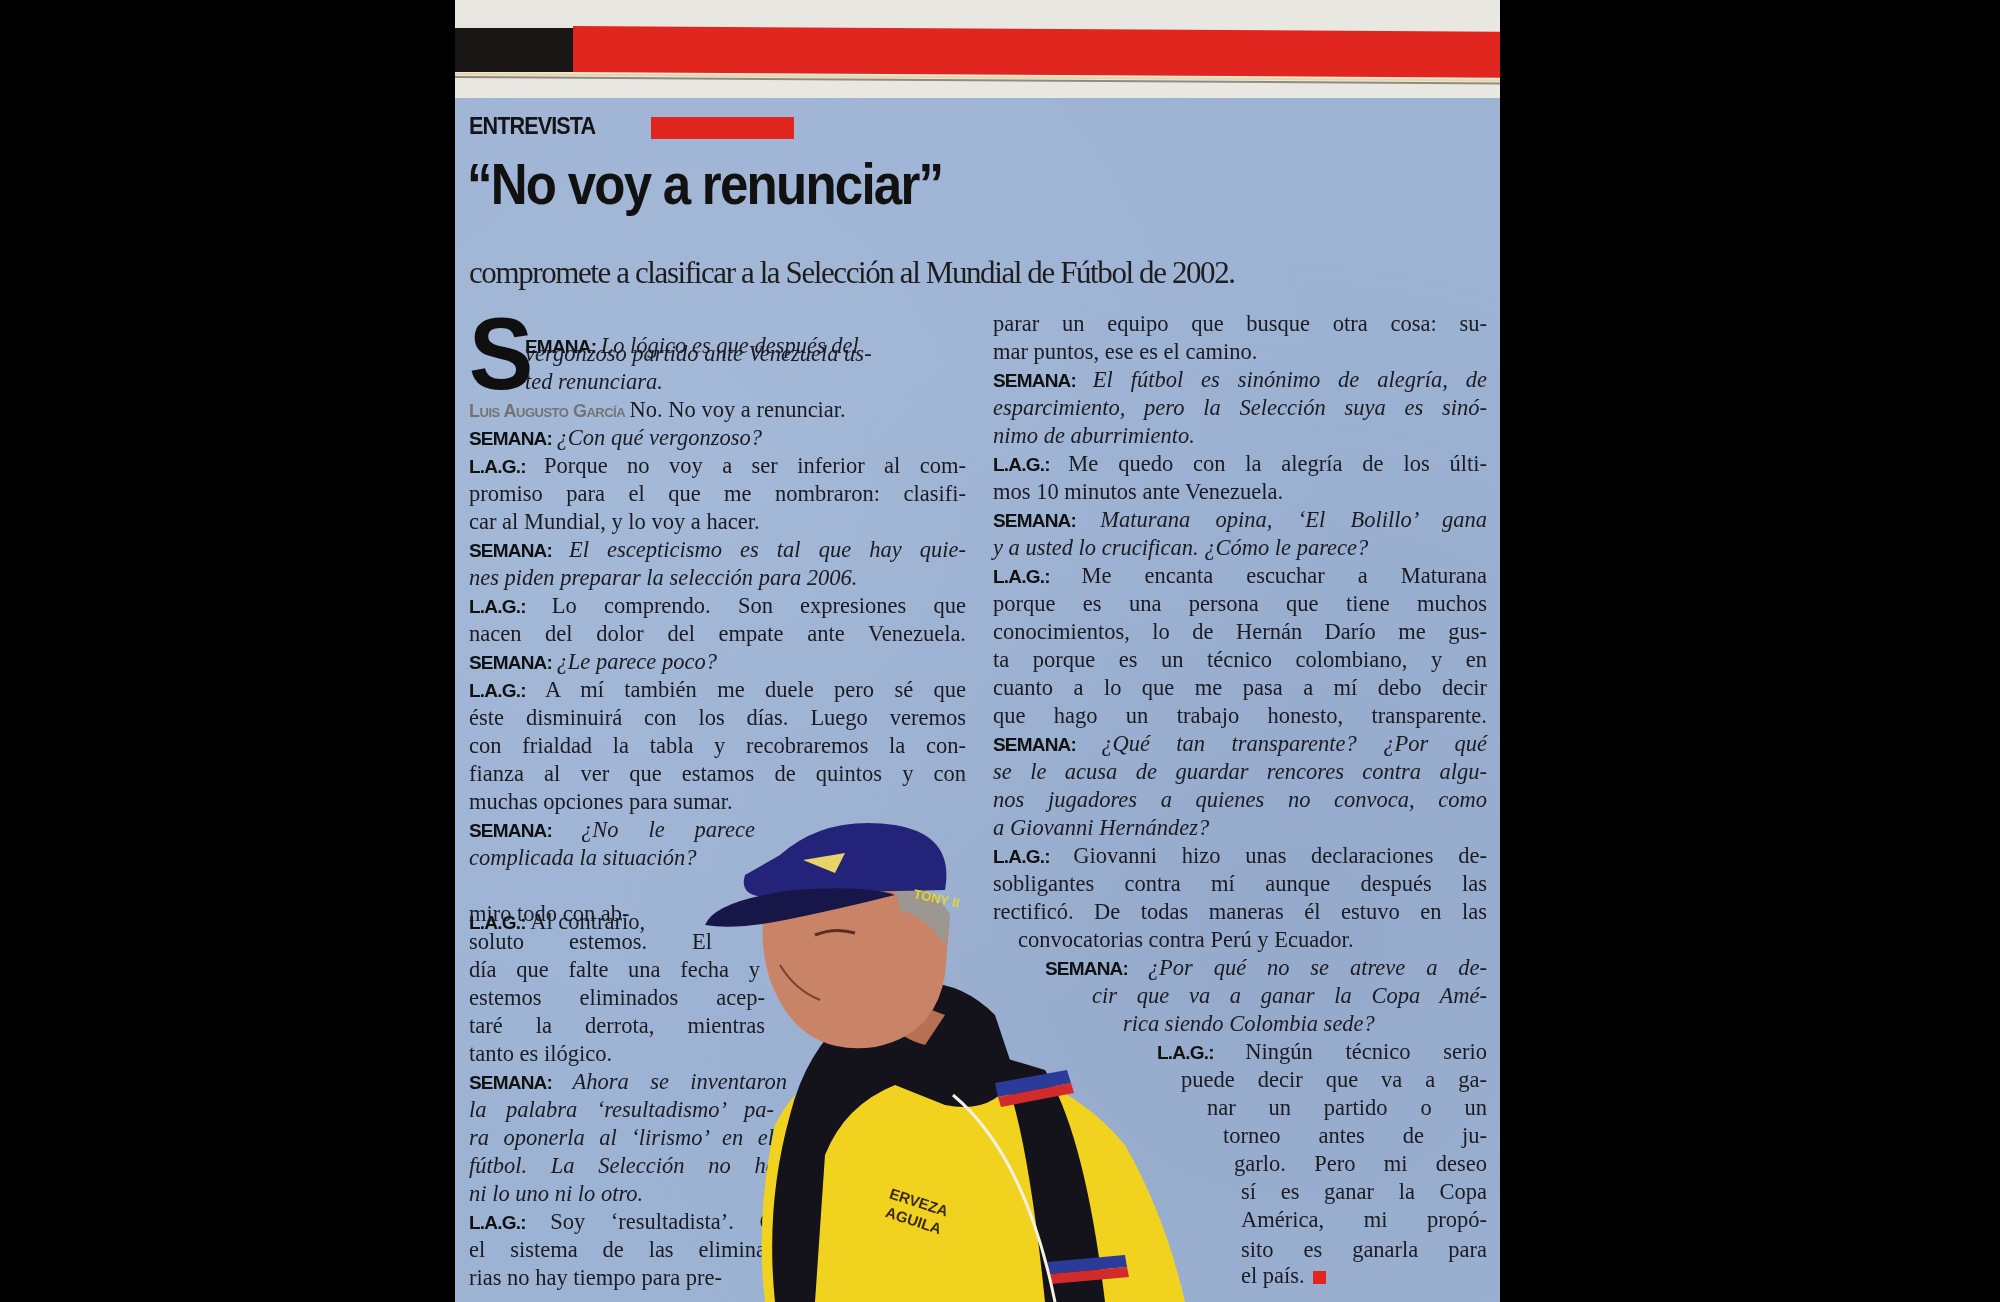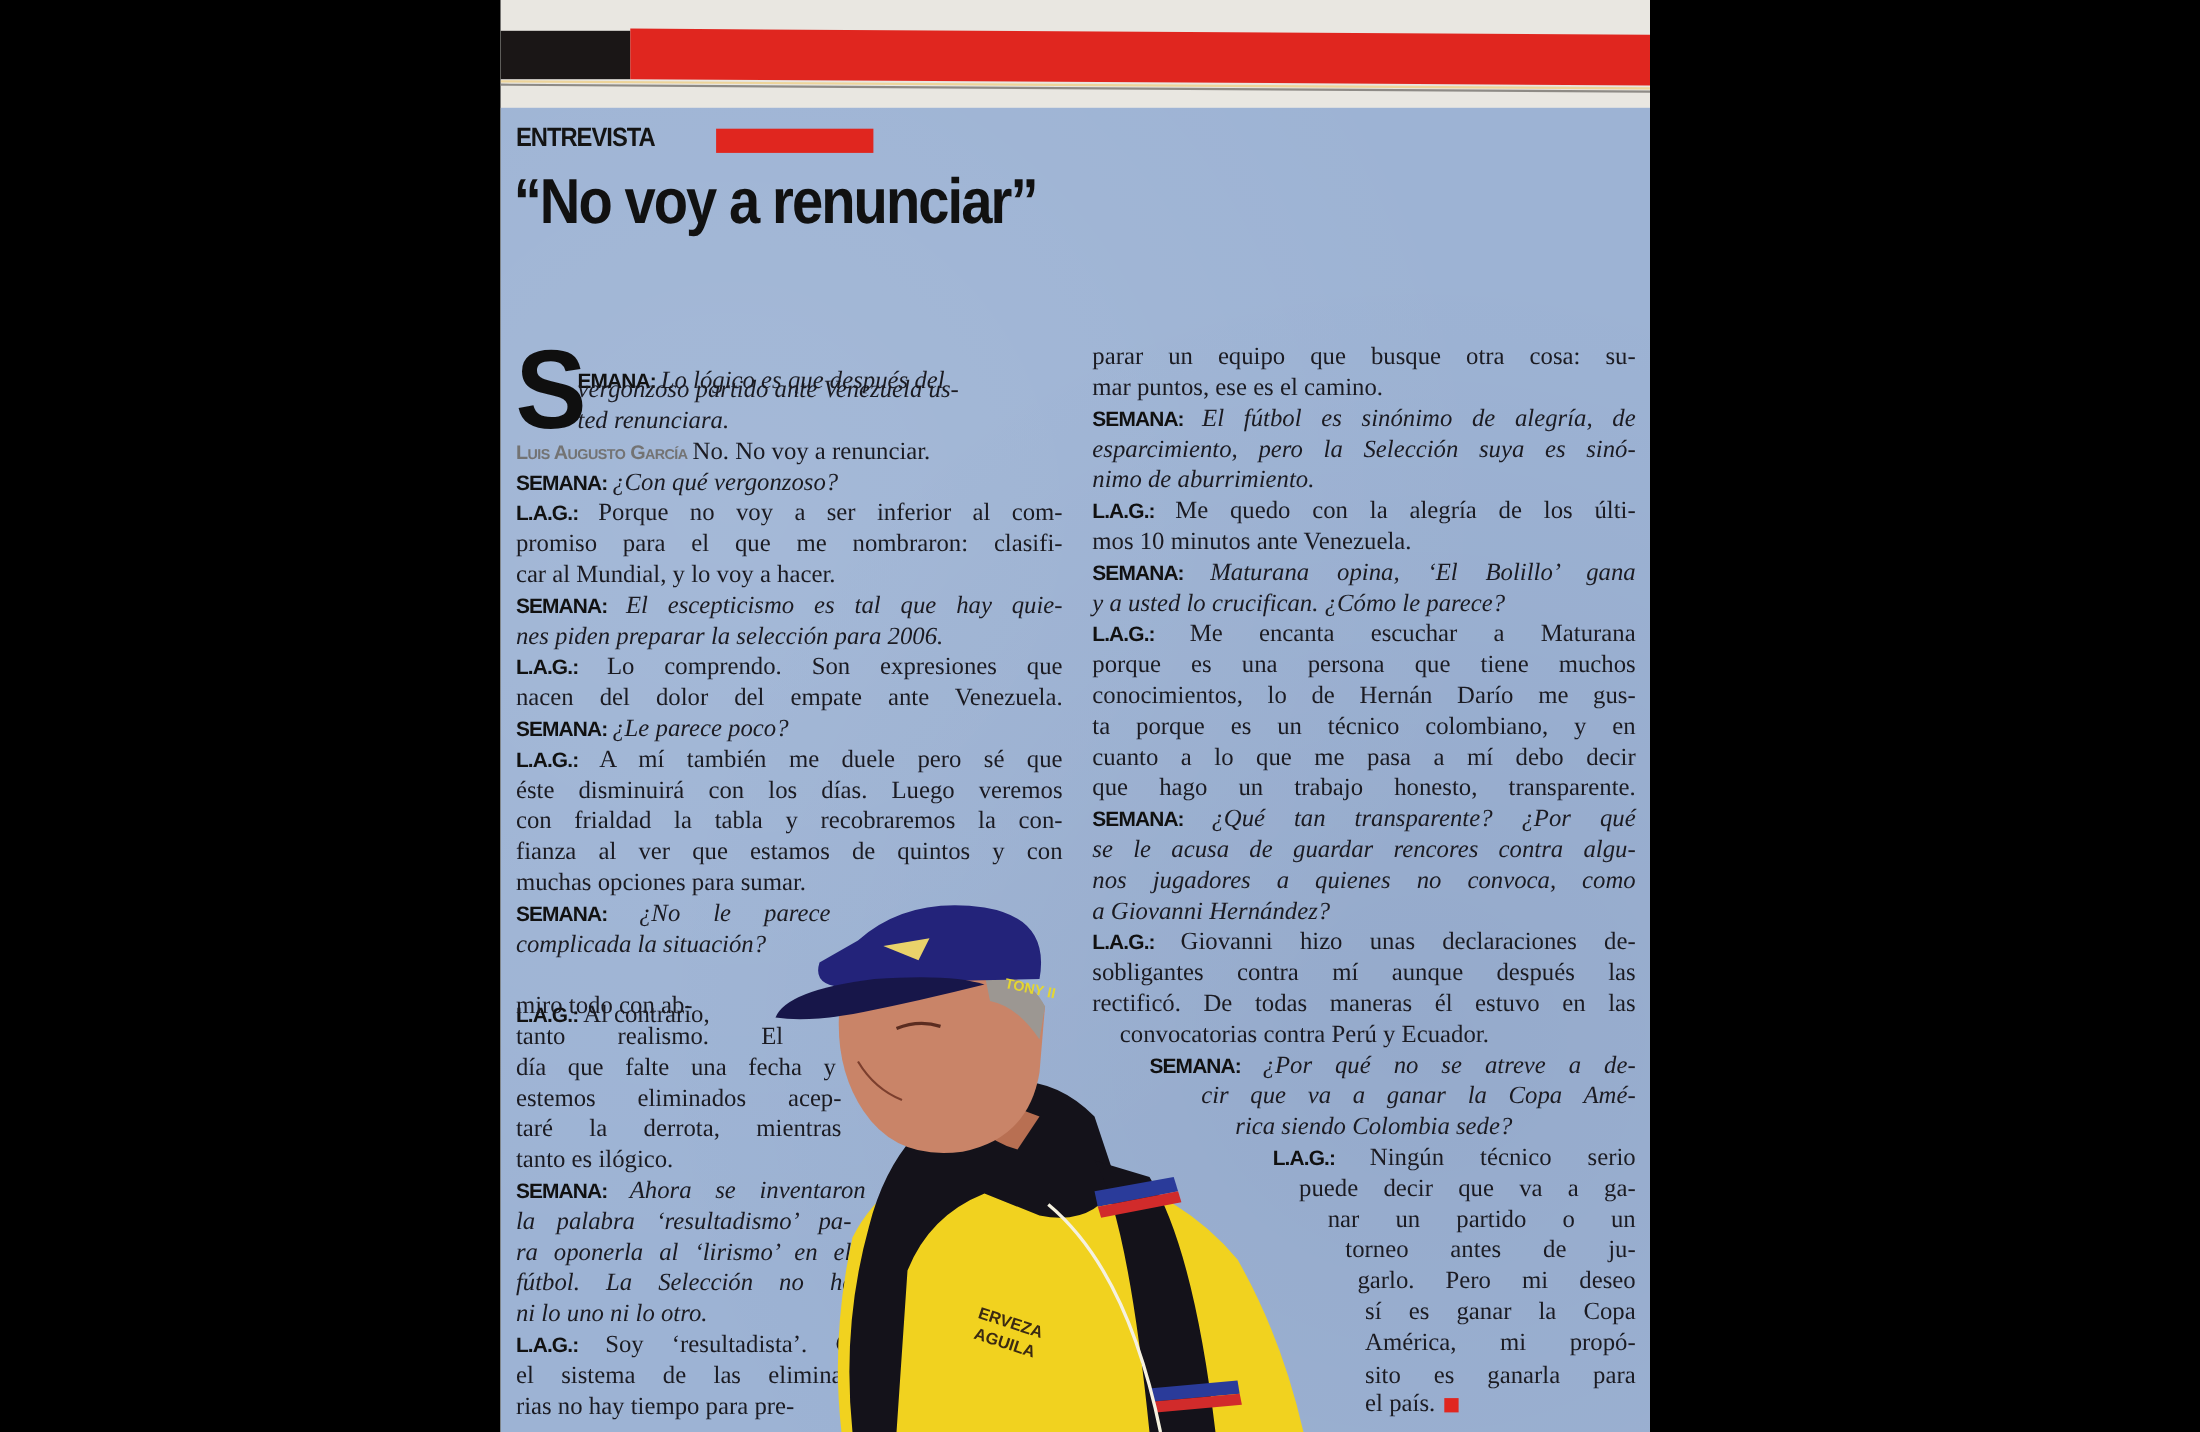--- a/index.html
+++ b/index.html
@@ -37,20 +37,21 @@
   <div class="band-red"></div>
   <div class="band-line2"></div>
   <div class="band-line"></div>
 
   <div class="blue"></div>
 
   <div class="kicker">ENTREVISTA</div>
   <div class="kicker-bar"></div>
 
   <div class="headline">“No voy a renunciar”</div>
+  <div class="deck" style="top:255px">compromete a clasificar a la Selección al Mundial de Fútbol de 2002.</div>
 
   <div class="dropcap">S</div>
 
   <div id="col1">
       <div class="ln j" style="left: 70px; top: 300px; width: 330px; margin-top: 32px;"><span class="sp">EMANA: </span><span class="it">Lo lógico es que después del</span></div>
       <div class="ln j" style="left: 70px; top: 340px; width: 330px;"><span class="it">vergonzoso partido ante Venezuela us-</span></div>
       <div class="ln" style="left: 70px; top: 368px;"><span class="it">ted renunciara.</span></div>
       <div class="ln" style="left: 14px; top: 396px;"><span class="sc">Luis Augusto García </span><span class="">No. No voy a renunciar.</span></div>
       <div class="ln" style="left: 14px; top: 424px;"><span class="sp">SEMANA: </span><span class="it">¿Con qué vergonzoso?</span></div>
       <div class="ln j" style="left: 14px; top: 452px; width: 497px;"><span class="sp">L.A.G.: </span><span class="">Porque no voy a ser inferior al com-</span></div>
@@ -63,21 +64,21 @@
       <div class="ln" style="left: 14px; top: 648px;"><span class="sp">SEMANA: </span><span class="it">¿Le parece poco?</span></div>
       <div class="ln j" style="left: 14px; top: 676px; width: 497px;"><span class="sp">L.A.G.: </span><span class="">A mí también me duele pero sé que</span></div>
       <div class="ln j" style="left: 14px; top: 704px; width: 497px;"><span class="">éste disminuirá con los días. Luego veremos</span></div>
       <div class="ln j" style="left: 14px; top: 732px; width: 497px;"><span class="">con frialdad la tabla y recobraremos la con-</span></div>
       <div class="ln j" style="left: 14px; top: 760px; width: 497px;"><span class="">fianza al ver que estamos de quintos y con</span></div>
       <div class="ln" style="left: 14px; top: 788px;"><span class="">muchas opciones para sumar.</span></div>
       <div class="ln j" style="left: 14px; top: 816px; width: 286px;"><span class="sp">SEMANA: </span><span class="it">¿No le parece</span></div>
       <div class="ln" style="left: 14px; top: 844px;"><span class="it">complicada la situación?</span></div>
       <div class="ln" style="left: 14px; top: 872px; margin-top: 36px;"><span class="sp">L.A.G.: </span><span class="">Al contrario,</span></div>
       <div class="ln" style="left: 14px; top: 900px;"><span class="">miro todo con ab-</span></div>
-      <div class="ln j" style="left: 14px; top: 928px; width: 243px;"><span class="">tanto realismo. El</span></div>
+      <div class="ln j" style="left: 14px; top: 928px; width: 243px;"><span class="">soluto estemos. El</span></div>
       <div class="ln j" style="left: 14px; top: 956px; width: 291px;"><span class="">día que falte una fecha y</span></div>
       <div class="ln j" style="left: 14px; top: 984px; width: 296px;"><span class="">estemos eliminados acep-</span></div>
       <div class="ln j" style="left: 14px; top: 1012px; width: 296px;"><span class="">taré la derrota, mientras</span></div>
       <div class="ln" style="left: 14px; top: 1040px;"><span class="">tanto es ilógico.</span></div>
       <div class="ln j" style="left: 14px; top: 1068px; width: 318px;"><span class="sp">SEMANA: </span><span class="it">Ahora se inventaron</span></div>
       <div class="ln j" style="left: 14px; top: 1096px; width: 305px;"><span class="it">la palabra ‘resultadismo’ pa-</span></div>
       <div class="ln j" style="left: 14px; top: 1124px; width: 305px;"><span class="it">ra oponerla al ‘lirismo’ en el</span></div>
       <div class="ln j" style="left: 14px; top: 1152px; width: 328px;"><span class="it">fútbol. La Selección no hace</span></div>
       <div class="ln" style="left: 14px; top: 1180px;"><span class="it">ni lo uno ni lo otro.</span></div>
       <div class="ln j" style="left: 14px; top: 1208px; width: 328px;"><span class="sp">L.A.G.: </span><span class="">Soy ‘resultadista’. Con</span></div>

